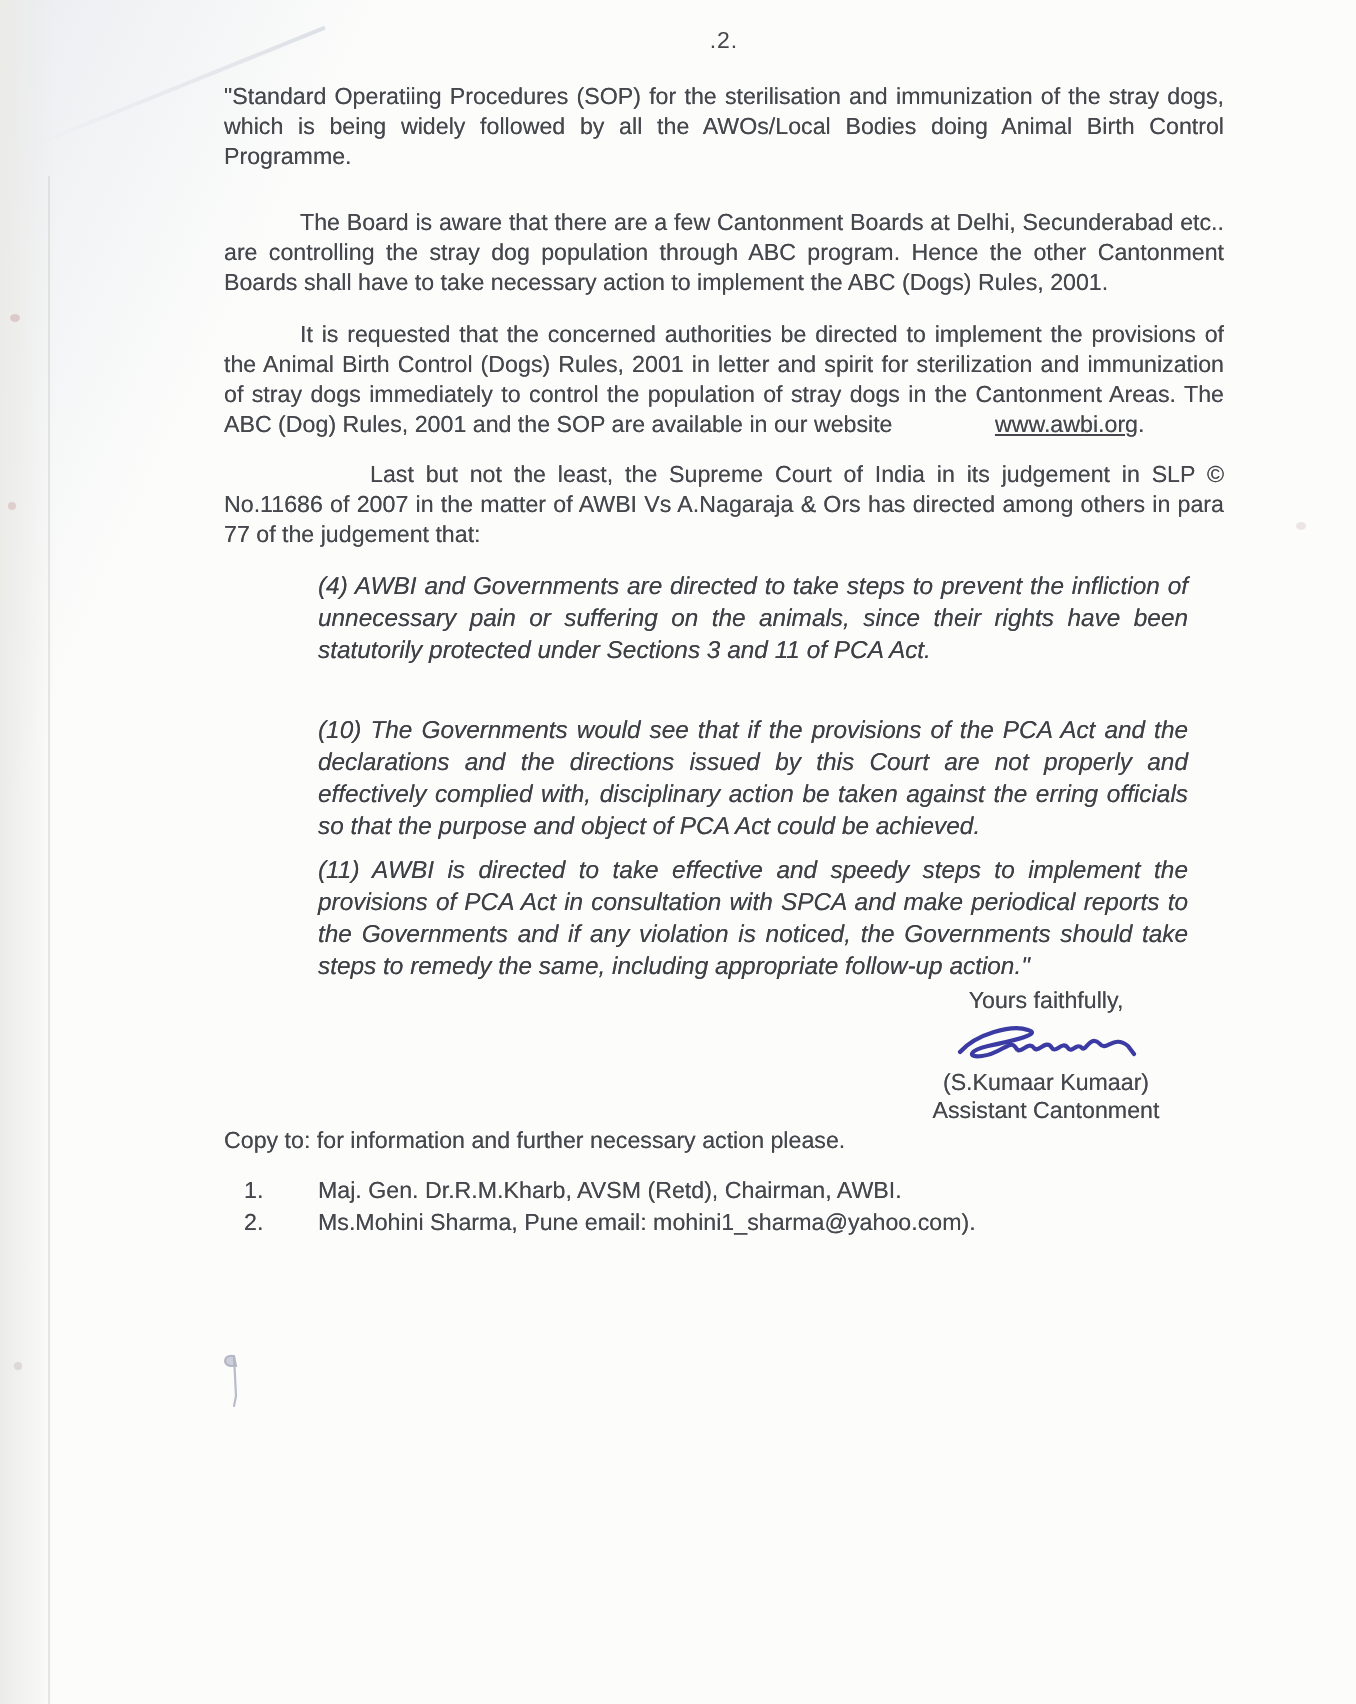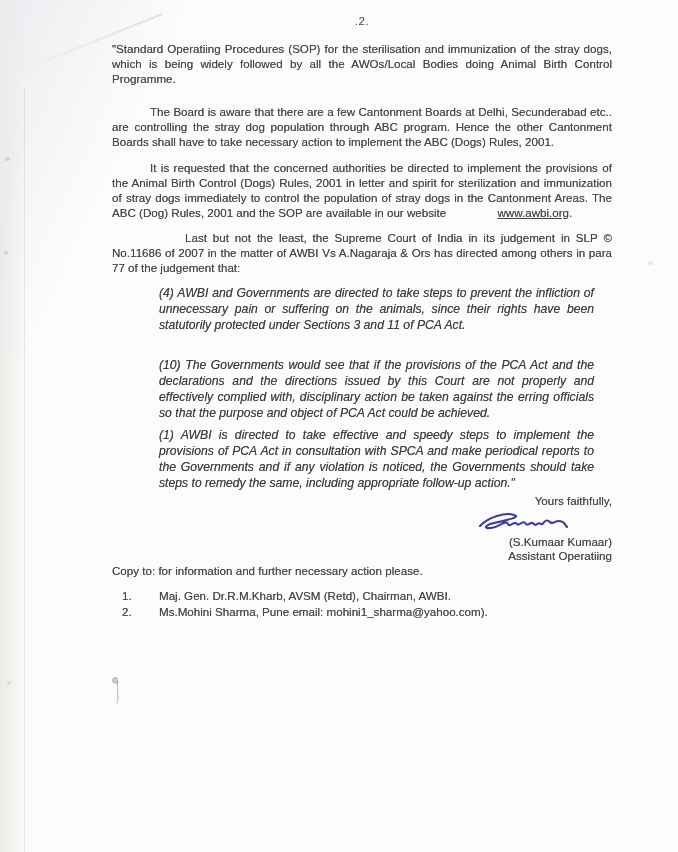--- a/index.html
+++ b/index.html
@@ -82,21 +82,21 @@
   }
   p.quote.q4  { margin-bottom: 24px; }
   p.quote.q10 { margin-bottom: 6px; }
   p.quote.q12 { margin-bottom: 3px; }
 
   p.action { margin-bottom: 9px; }
 
   .closing {
     width: 178px;
     margin-left: auto;
-    text-align: right;
+    text-align: center;
     font-size: 11.6px;
     line-height: 14px;
     text-shadow: 0 0 0.3px rgba(70,72,78,0.75);
   }
   .closing .sig {
     display: block;
     margin: 1px auto 0 auto;
   }
 
   .copy-head { margin-top: 13px; margin-bottom: 14px; }
@@ -137,30 +137,30 @@
 
 
     <p class="body ind1">The Board is aware that there are a few Cantonment Boards at Delhi, Secunderabad etc.. are controlling the stray dog population through ABC program. Hence the other Cantonment Boards shall have to take necessary action to implement the ABC (Dogs) Rules, 2001.</p>
 
     <p class="body ind1"><span>It is requested that the concerned authorities be directed to implement the provisions of the Animal Birth Control (Dogs) Rules, 2001 in letter and spirit for sterilization and immunization of stray dogs immediately to control the population of stray dogs in the Cantonment Areas. The ABC (Dog) Rules, 2001 and the SOP are available in our website </span><span class="link">www.awbi.org</span><span>.</span></p>
 
     <p class="body ind2">Last but not the least, the Supreme Court of India in its judgement in SLP © No.11686 of 2007 in the matter of AWBI Vs A.Nagaraja &amp; Ors has directed among others in para 77 of the judgement that:</p>
 
     <p class="quote q4">(4) AWBI and Governments are directed to take steps to prevent the infliction of unnecessary pain or suffering on the animals, since their rights have been statutorily protected under Sections 3 and 11 of PCA Act.</p>
     <p class="quote q10">(10) The Governments would see that if the provisions of the PCA Act and the declarations and the directions issued by this Court are not properly and effectively complied with, disciplinary action be taken against the erring officials so that the purpose and object of PCA Act could be achieved.</p>
-    <p class="quote q12">(1) AWBI is directed to take effective and speedy steps to implement the provisions of PCA Act in consultation with SPCA and make periodical reports to the Governments and if any violation is noticed, the Governments should take steps to remedy the same, including appropriate follow-up action."</p>
+    <p class="quote q12">(11) AWBI is directed to take effective and speedy steps to implement the provisions of PCA Act in consultation with SPCA and make periodical reports to the Governments and if any violation is noticed, the Governments should take steps to remedy the same, including appropriate follow-up action."</p>
 
 
     <div class="closing">
       <div>Yours faithfully,</div>
       <svg class="sig" width="98" height="26" viewBox="0 0 98 26">
         <path d="M6 17 C14 8, 32 3, 40 6 C47 8, 34 11, 20 14 C11 16, 9 20, 17 19 C27 18, 31 10, 34 15 C36 19, 40 11, 43 15 C45 18, 49 10, 52 15 C54 18, 57 11, 60 15 C62 18, 64 12, 67 15 C69 17, 71 8, 76 13 C79 17, 83 8, 90 14 L93 18" fill="none" stroke-width="2.1" stroke-linecap="round" stroke-linejoin="round" stroke="#3b3ba3"></path>
       </svg>
       <div>(S.Kumaar Kumaar)</div>
-      <div>Assistant Operatiing</div>
+      <div>Assistant Cantonment</div>
     </div>
 
     <p class="body copy-head">Copy to: for information and further necessary action please.</p>
 
     <div class="copy-item">
       <span class="num">1.</span>
       <span>Maj. Gen. Dr.R.M.Kharb, AVSM (Retd), Chairman, AWBI.</span>
     </div>
     <div class="copy-item">
       <span class="num">2.</span>

